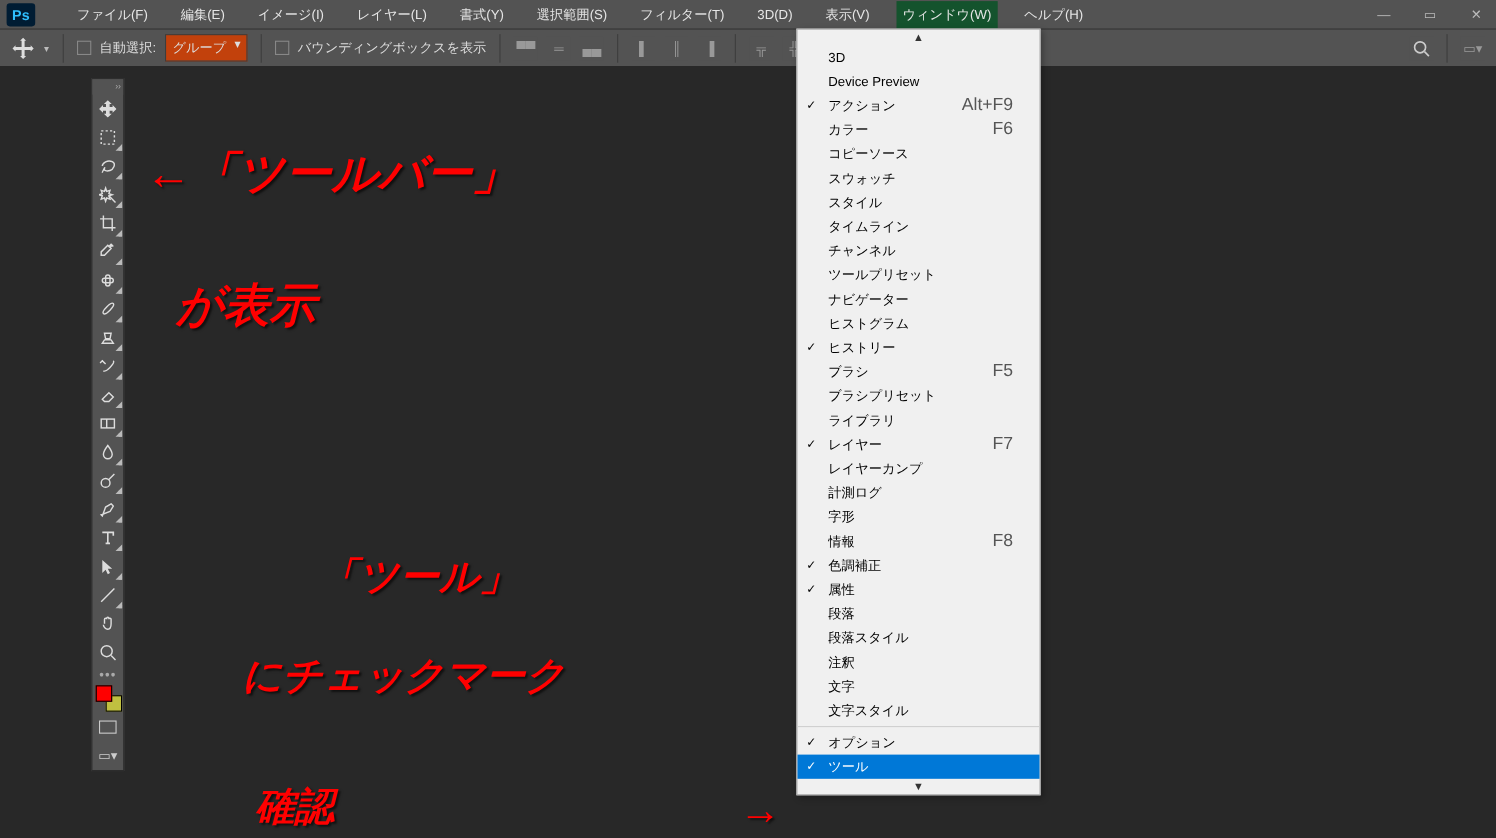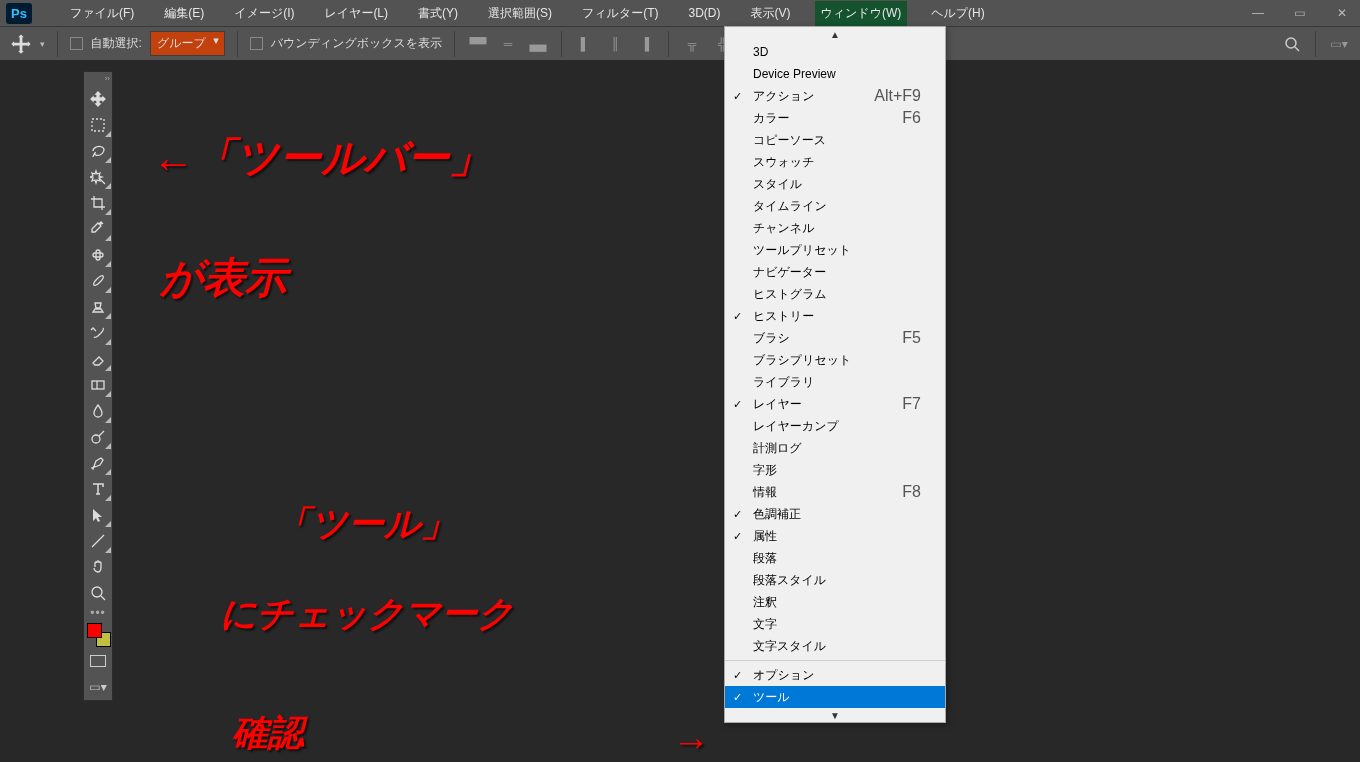--- a/index.html
+++ b/index.html
@@ -333,27 +333,27 @@
         <span>オプション</span>
       </div>
       <div class="dd-item sel">
         <span class="chk-mark">✓</span>
         <span>ツール</span>
       </div>
     </div>
   <div class="dd-arrow">▼</div>
 </div>
 
-<div class="anno big" style="left:152px;top:130px;">
+<div class="anno big" style="left:132px;top:130px;">
   <span>←「ツールバー」</span>
 </div>
 <div class="anno big" style="left:160px;top:250px;">
   <span>が表示</span>
 </div>
-<div class="anno small" style="left:275px;top:500px;">
+<div class="anno small" style="left:290px;top:500px;">
   <span>「ツール」</span>
 </div>
 <div class="anno small" style="left:220px;top:590px;">
   <span>にチェックマーク</span>
 </div>
 <div class="anno small" style="left:232px;top:680px;margin-top:29px;">
   <span>確認</span>
 </div>
 <div class="anno" style="left:672px;top:715px;font-size:38px;">
   <span>→</span>

